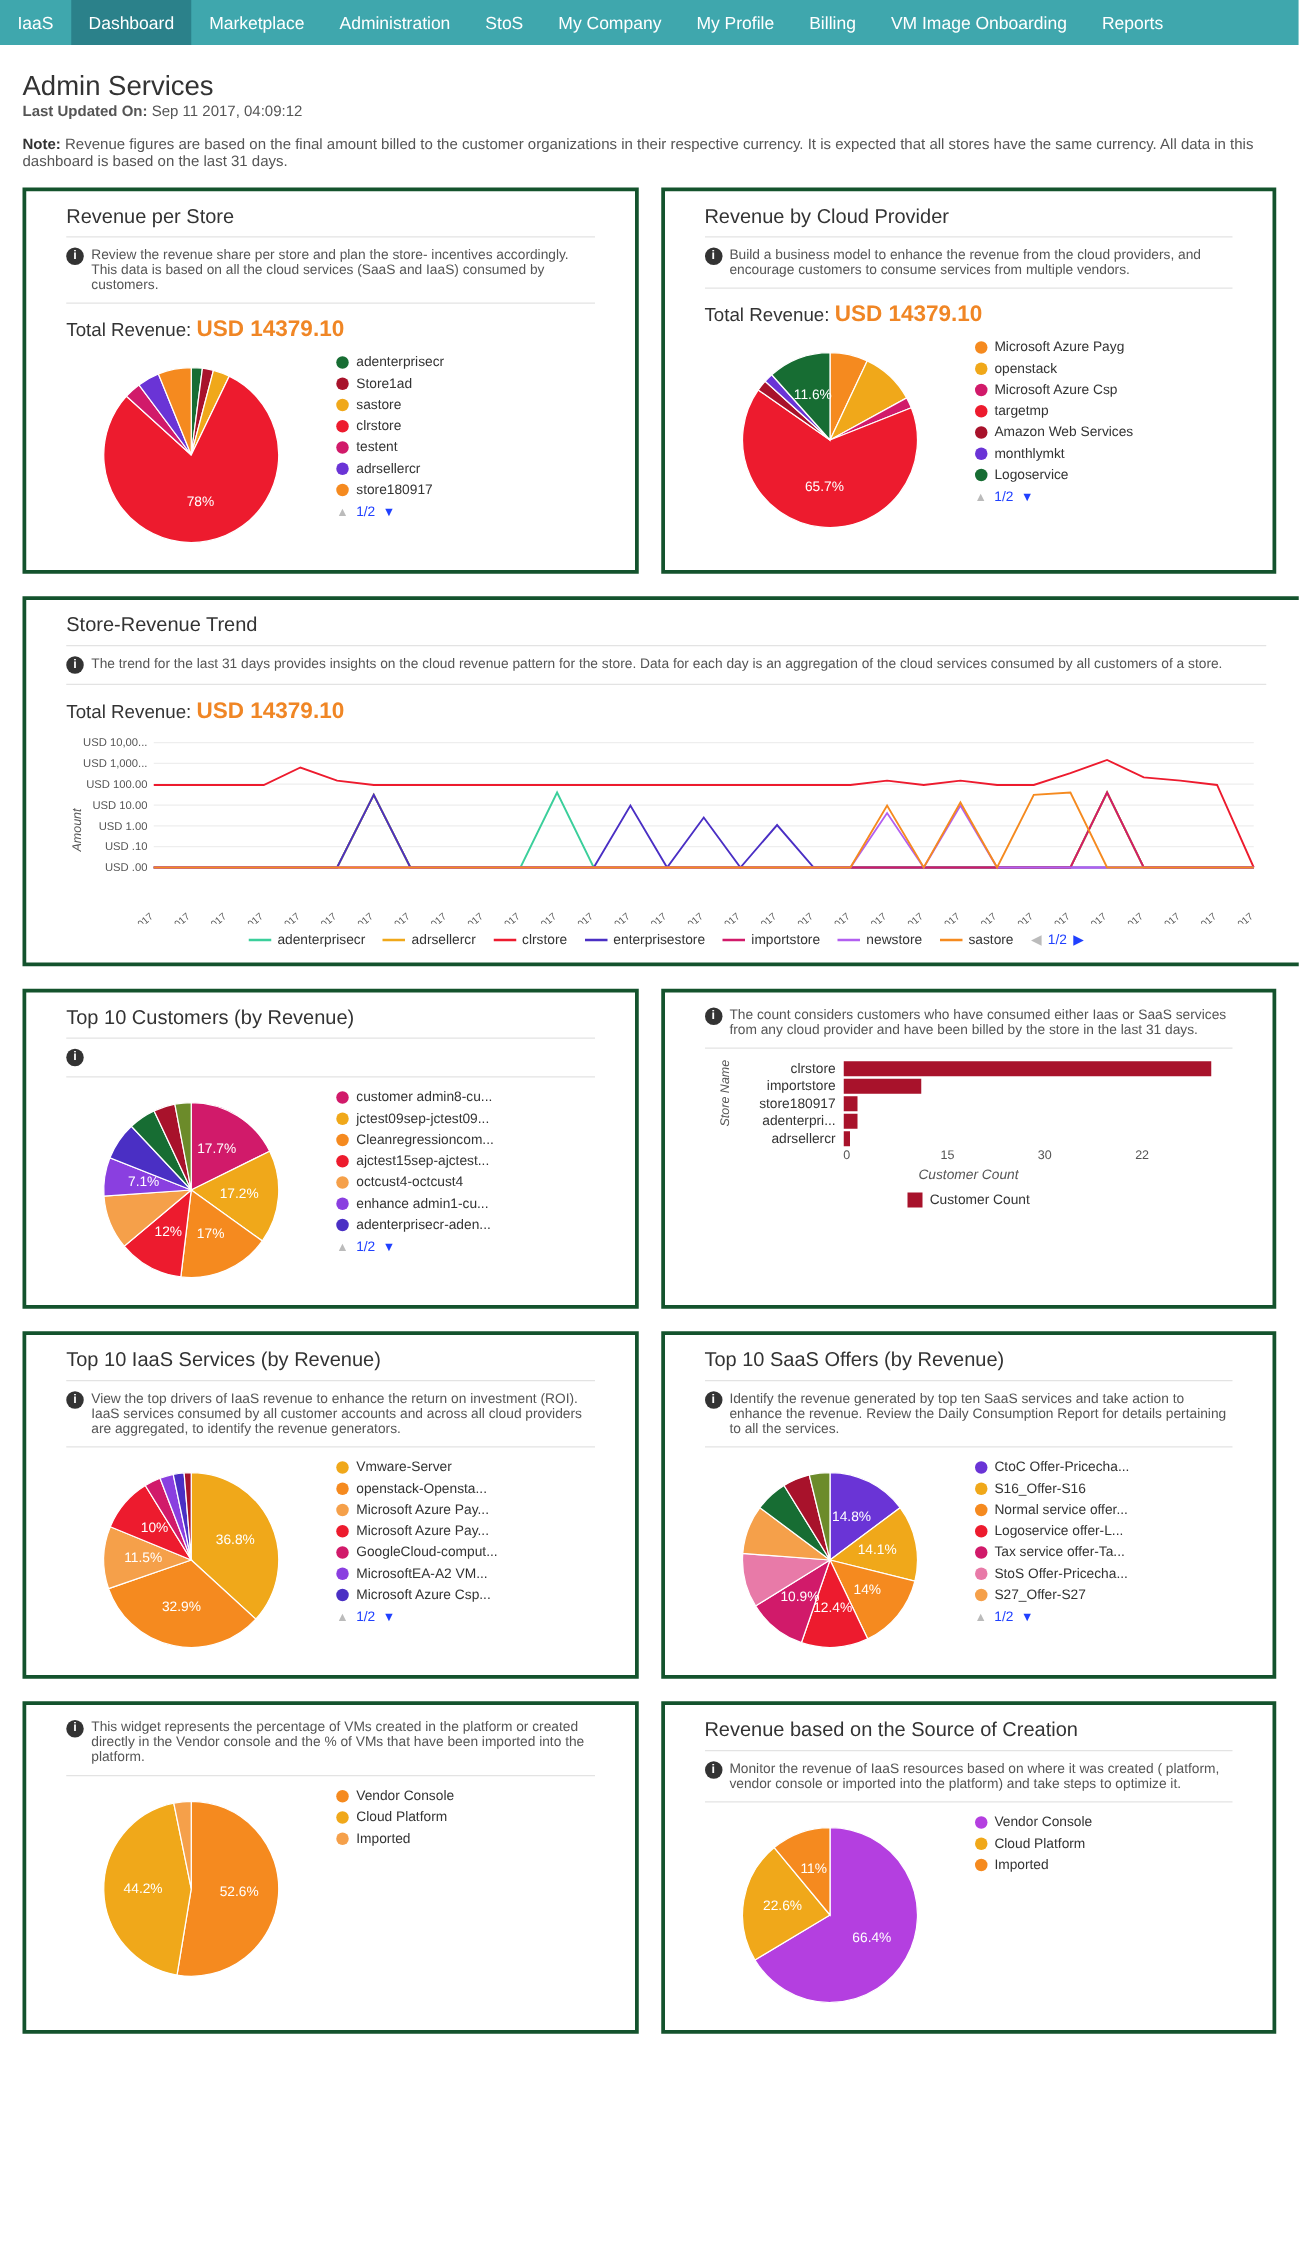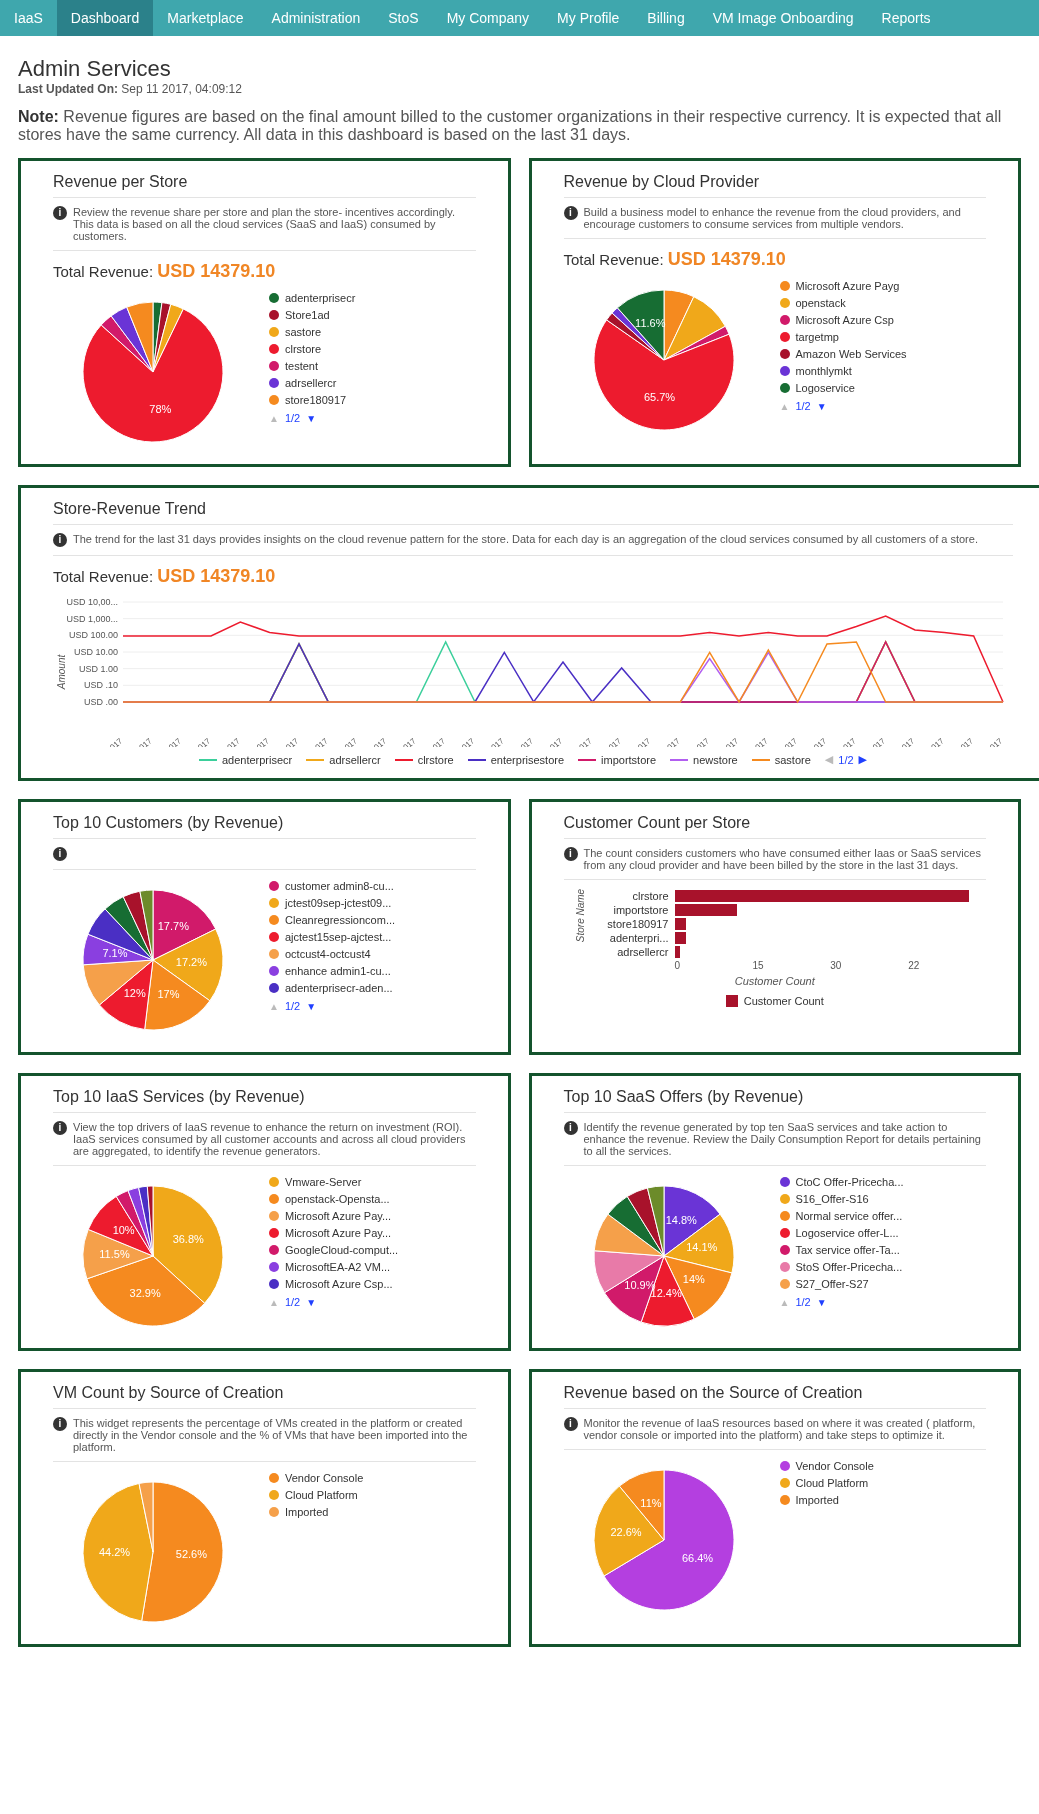--- a/index.html
+++ b/index.html
@@ -2,21 +2,21 @@
 <html><head>
 <meta charset="utf-8">
 <style>
   body{margin:0;font-family:Arial,Helvetica,sans-serif;background:#fff;color:#333;font-size:13px}
   .nav{background:#3fa7ad;display:flex}
   .nav a{color:#fff;padding:10px 14px;text-decoration:none;font-size:14px}
   .nav a.active{background:#2b818a}
   .page{padding:14px 18px}
   h1{font-size:22px;margin:6px 0 0;font-weight:normal}
   .updated{font-size:12px;color:#555;margin-bottom:12px}
-  .note{font-size:16px;color:#555;margin-bottom:14px}
+  .note{font-size:12px;color:#555;margin-bottom:14px}
   .note b{color:#333}
   .row{display:flex;gap:18px;margin-bottom:18px}
   .card{border:3px solid #14532d;padding:12px 32px;flex:1}
   .card h2{font-size:16px;font-weight:normal;margin:0 0 8px;border-bottom:1px solid #e3e3e3;padding-bottom:6px}
   .desc{display:flex;gap:6px;font-size:11px;color:#555;border-bottom:1px solid #e3e3e3;padding-bottom:8px;margin-bottom:10px}
   .desc .i{width:14px;height:14px;border-radius:50%;background:#333;color:#fff;text-align:center;font-size:10px;line-height:14px;font-weight:bold;flex:none}
   .tr{font-size:15px;margin-bottom:10px}
   .tr .val{color:#f08625;font-weight:bold;font-size:18px}
   .pie-wrap{display:flex;gap:16px}
   .legend{font-size:11px;flex:1}
@@ -317,21 +317,20 @@
             </div>
             <div class="pager">
               <span class="arr dis">▲</span>
               <span>1/2</span>
               <span class="arr" style="color:#2040ff">▼</span>
             </div>
           </div>
       </div>
     </div>
     <div class="card">
-      <h2>Customer Count per Store</h2>
       <div class="desc">
           <span class="i">i</span>
           <span>The count considers customers who have consumed either Iaas or SaaS services from any cloud provider and have been billed by the store in the last 31 days.</span>
         </div>
       <div style="position:relative">
         <div style="position:absolute;left:-10px;top:20px;transform:rotate(-90deg);transform-origin:center;font-size:10px;font-style:italic;color:#555">Store Name</div>
         <div class="hbar-wrap" id="hbars" style="margin-left:20px">
             <div class="hbar-row">
               <div class="hbar-lab">clrstore</div>
               <div class="hbar-track">
@@ -495,21 +494,20 @@
               <span>1/2</span>
               <span class="arr" style="color:#2040ff">▼</span>
             </div>
           </div>
       </div>
     </div>
   </div>
 
   <div class="row">
     <div class="card">
-      <h2>VM Count by Source of Creation</h2>
       <div class="desc">
           <span class="i">i</span>
           <span>This widget represents the percentage of VMs created in the platform or created directly in the Vendor console and the % of VMs that have been imported into the platform.</span>
         </div>
       <div class="pie-wrap">
         <svg width="200" height="160" viewBox="0 0 200 160" id="pie_vm_count">
             <path d="M100,80 L100,10 A70,70 0 1 1 88.61539843635818,149.06801609455079 Z" fill="#f58a1f" stroke="#fff" stroke-width="1"></path>
             <text x="138.37163822931015" y="83.14123854537405" fill="#fff" font-size="11" text-anchor="middle" dominant-baseline="middle">52.6%</text>
             <path d="M100,80 L88.61539843635818,149.06801609455079 A70,70 0 0 1 86.02030136399144,11.41014633310273 Z" fill="#f0a81a" stroke="#fff" stroke-width="1"></path>
             <text x="61.506839433338854" y="80.72566492904325" fill="#fff" font-size="11" text-anchor="middle" dominant-baseline="middle">44.2%</text>

